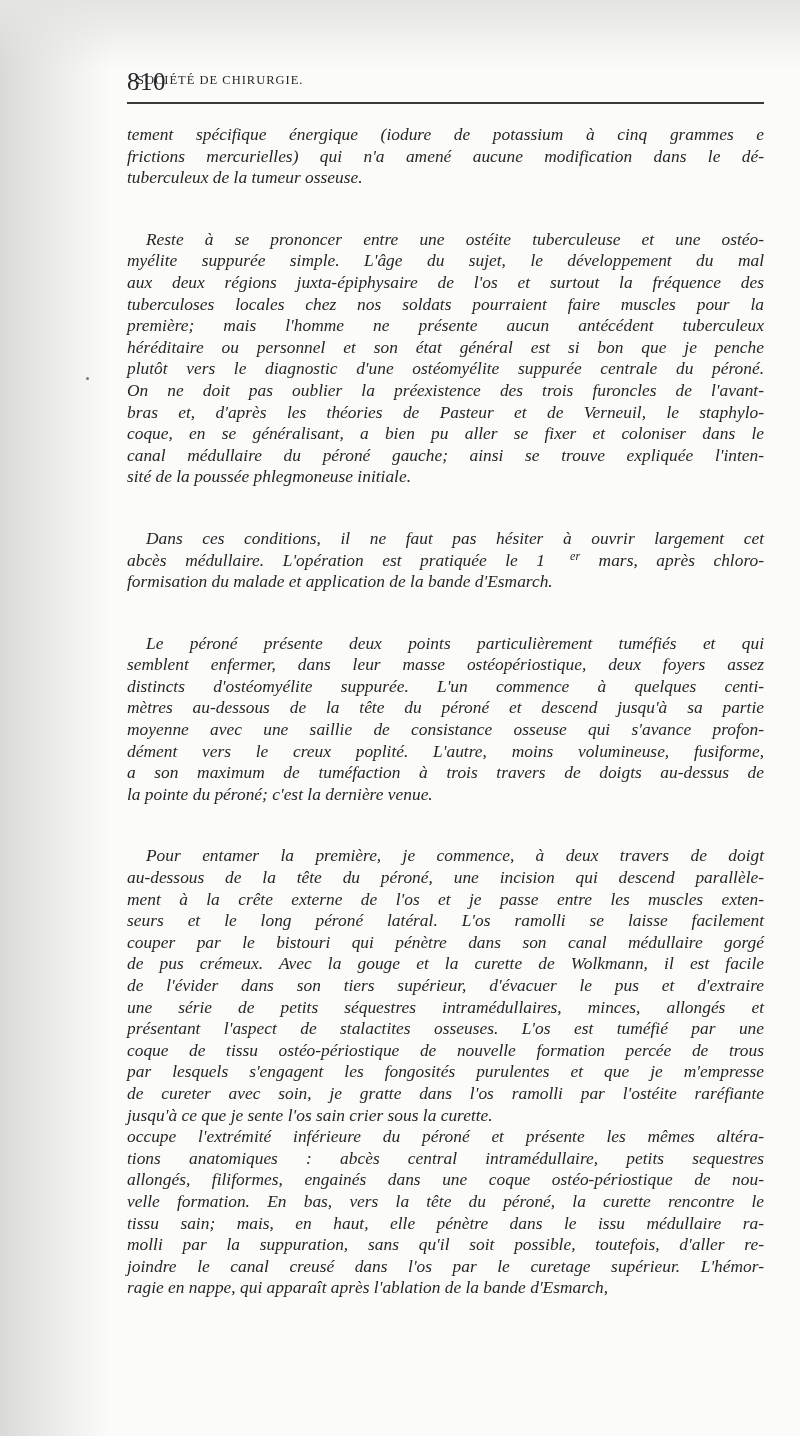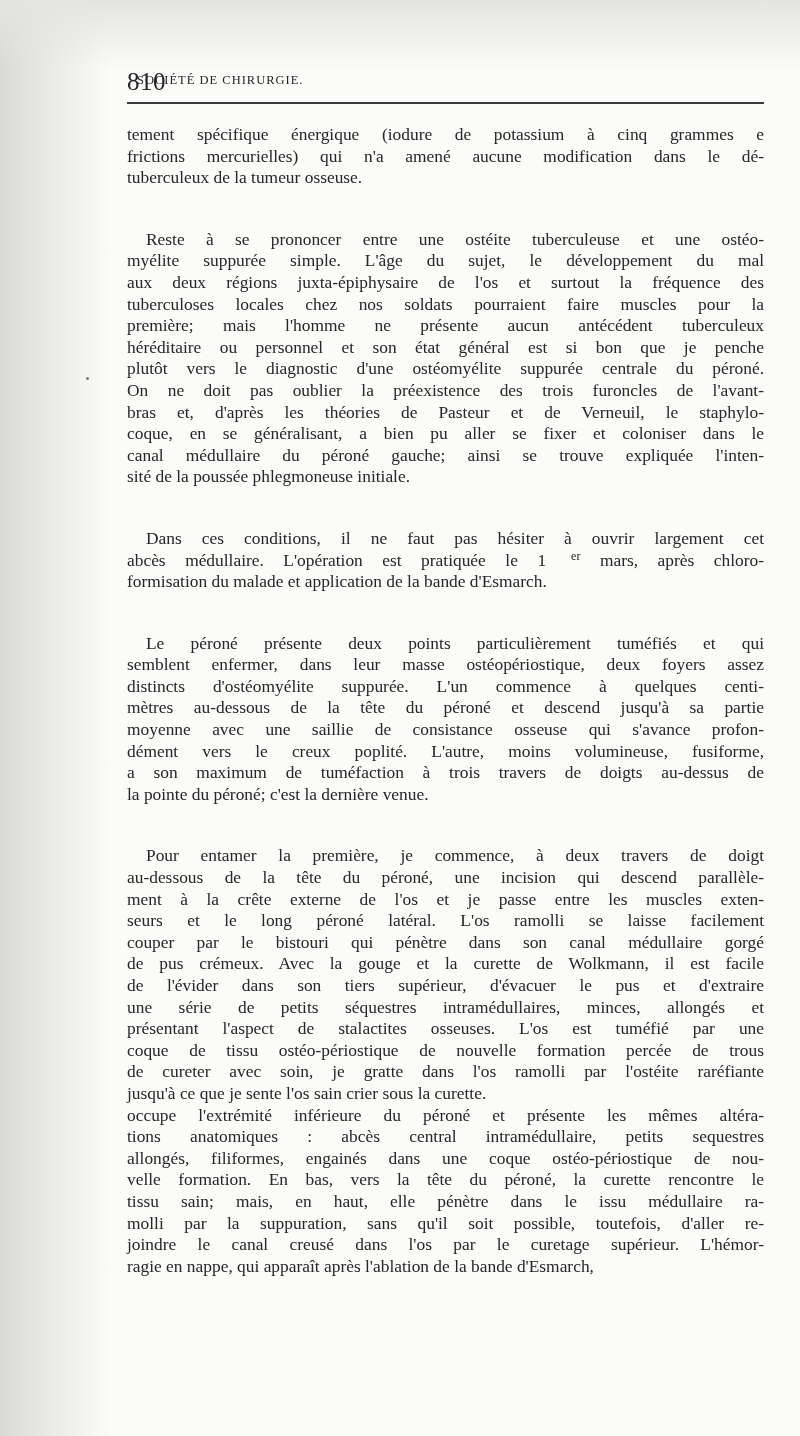--- a/index.html
+++ b/index.html
@@ -37,20 +37,21 @@
   .rule {
     height: 2px; background: #3a3a3a; margin-top: 6px; margin-bottom: 20px;
   }
   .body-text {
     font-size: 17.4px; line-height: 21.6px;
     text-align: justify;
   }
   .line {
     display: block; white-space: nowrap; text-align-last: justify; text-align: justify;
     height: 21.6px;
+    font-style: italic;
   }
   .line.last { text-align-last: left; }
   .line.indent { padding-left: 19px; margin-top: 40px; }
   sup { font-size: 12px; line-height: 0; vertical-align: 6px; margin-left: 25px; }
   .stray-dot {
     position: absolute; left: 86px; top: 377px; width: 3px; height: 3px; border-radius: 50%;
     background: #777;
   }
 </style>
 </head>
@@ -105,20 +106,21 @@
         <span class="line indent">Pour entamer la première, je commence, à deux travers de doigt</span>
         <span class="line">au-dessous de la tête du péroné, une incision qui descend parallèle-</span>
         <span class="line">ment à la crête externe de l'os et je passe entre les muscles exten-</span>
         <span class="line">seurs et le long péroné latéral. L'os ramolli se laisse facilement</span>
         <span class="line">couper par le bistouri qui pénètre dans son canal médullaire gorgé</span>
         <span class="line">de pus crémeux. Avec la gouge et la curette de Wolkmann, il est facile</span>
         <span class="line">de l'évider dans son tiers supérieur, d'évacuer le pus et d'extraire</span>
         <span class="line">une série de petits séquestres intramédullaires, minces, allongés et</span>
         <span class="line">présentant l'aspect de stalactites osseuses. L'os est tuméfié par une</span>
         <span class="line">coque de tissu ostéo-périostique de nouvelle formation percée de trous</span>
+        <span class="line">par lesquels s'engagent les fongosités purulentes et que je m'empresse</span>
         <span class="line">de cureter avec soin, je gratte dans l'os ramolli par l'ostéite raréfiante</span>
         <span class="line last">jusqu'à ce que je sente l'os sain crier sous la curette.</span>
       </div>
       <div>
         <span class="line">occupe l'extrémité inférieure du péroné et présente les mêmes altéra-</span>
         <span class="line">tions anatomiques : abcès central intramédullaire, petits sequestres</span>
         <span class="line">allongés, filiformes, engainés dans une coque ostéo-périostique de nou-</span>
         <span class="line">velle formation. En bas, vers la tête du péroné, la curette rencontre le</span>
         <span class="line">tissu sain; mais, en haut, elle pénètre dans le issu médullaire ra-</span>
         <span class="line">molli par la suppuration, sans qu'il soit possible, toutefois, d'aller re-</span>

